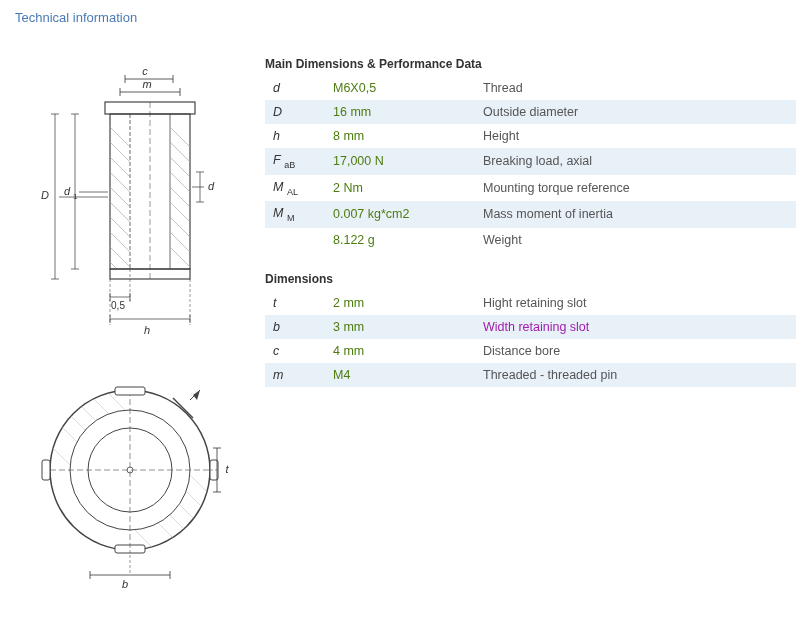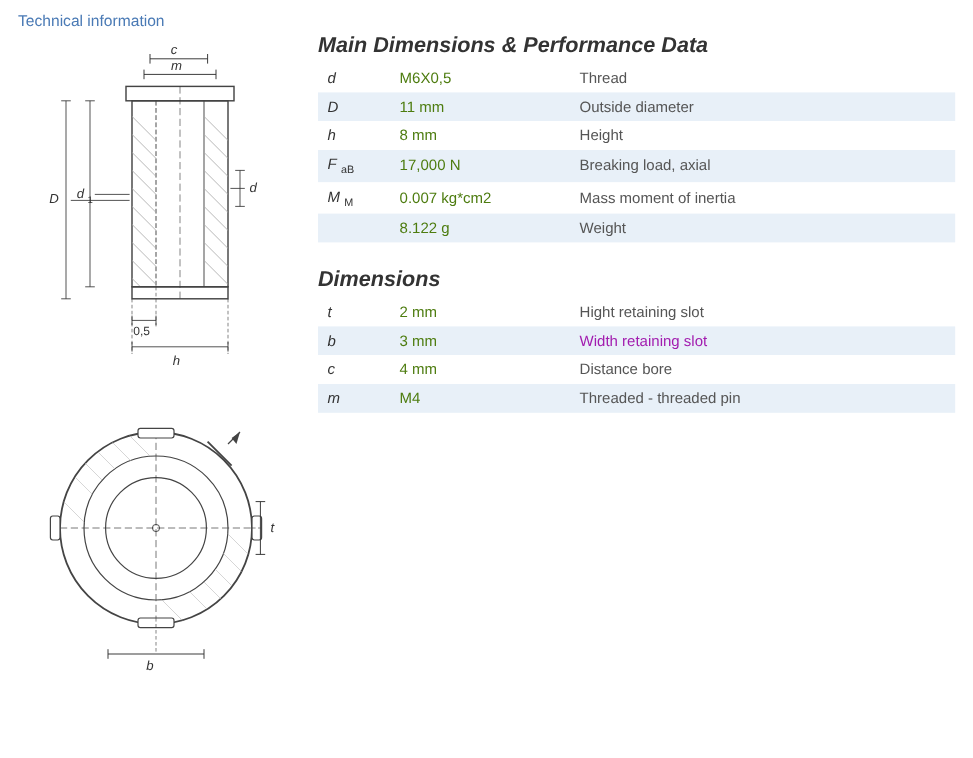--- a/index.html
+++ b/index.html
@@ -7,44 +7,43 @@
       font-family: Arial, sans-serif;
       font-size: 13px;
       color: #333;
       background: #fff;
       padding: 10px 15px;
       width: 811px;
     }
     .page-title {
       font-size: 13px;
       color: #4a7ab5;
-      margin-bottom: 2px;
+      margin-bottom: 32px;
     }
     .main-layout {
       display: flex;
       gap: 20px;
     }
     .left-panel {
       width: 230px;
       flex-shrink: 0;
       display: flex;
       flex-direction: column;
       align-items: center;
       gap: 20px;
     }
     .right-panel {
       flex: 1;
     }
     
     .section-title {
-      font-size: 18px;
+      font-size: 12px;
       font-weight: bold;
       color: #333;
       margin-bottom: 5px;
-      font-style: italic;
     }
     .data-table {
       width: 100%;
       border-collapse: collapse;
       margin-bottom: 20px;
     }
     .data-table tbody tr:nth-child(even) {
       background: #e8f0f8;
     }
     .data-table tbody tr:nth-child(odd) {
@@ -238,32 +237,37 @@
       <div class="section-title">Main Dimensions &amp; Performance Data</div>
       <table class="data-table">
         <tbody>
           <tr>
             <td><span class="symbol">d</span></td>
             <td>M6X0,5</td>
             <td>Thread</td>
           </tr>
           <tr>
             <td><span class="symbol">D</span></td>
-            <td>11 mm</td>
+            <td>16 mm</td>
             <td>Outside diameter</td>
           </tr>
           <tr>
             <td><span class="symbol">h</span></td>
             <td>8 mm</td>
             <td>Height</td>
           </tr>
           <tr>
             <td><span class="symbol">F</span> <sub>aB</sub></td>
             <td>17,000 N</td>
             <td>Breaking load, axial</td>
+          </tr>
+          <tr>
+            <td><span class="symbol">M</span> <sub>AL</sub></td>
+            <td>2 Nm</td>
+            <td>Mounting torque reference</td>
           </tr>
           <tr>
             <td><span class="symbol">M</span> <sub>M</sub></td>
             <td>0.007 kg*cm2</td>
             <td>Mass moment of inertia</td>
           </tr>
           <tr>
             <td></td>
             <td>8.122 g</td>
             <td>Weight</td>

